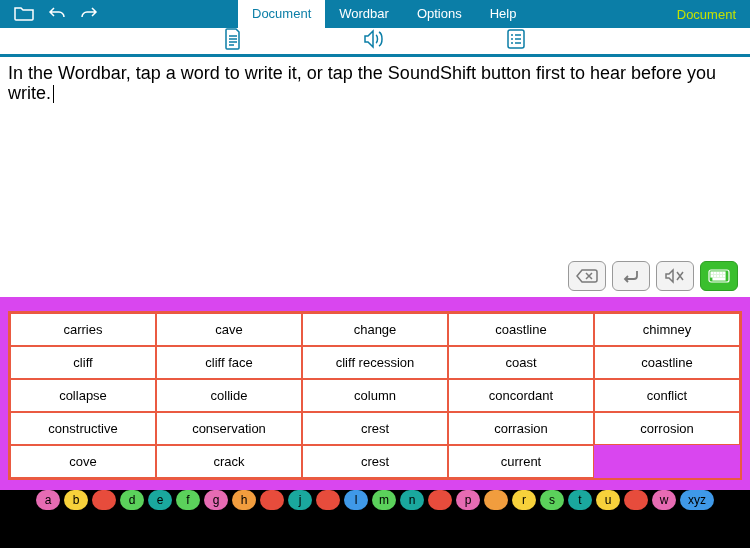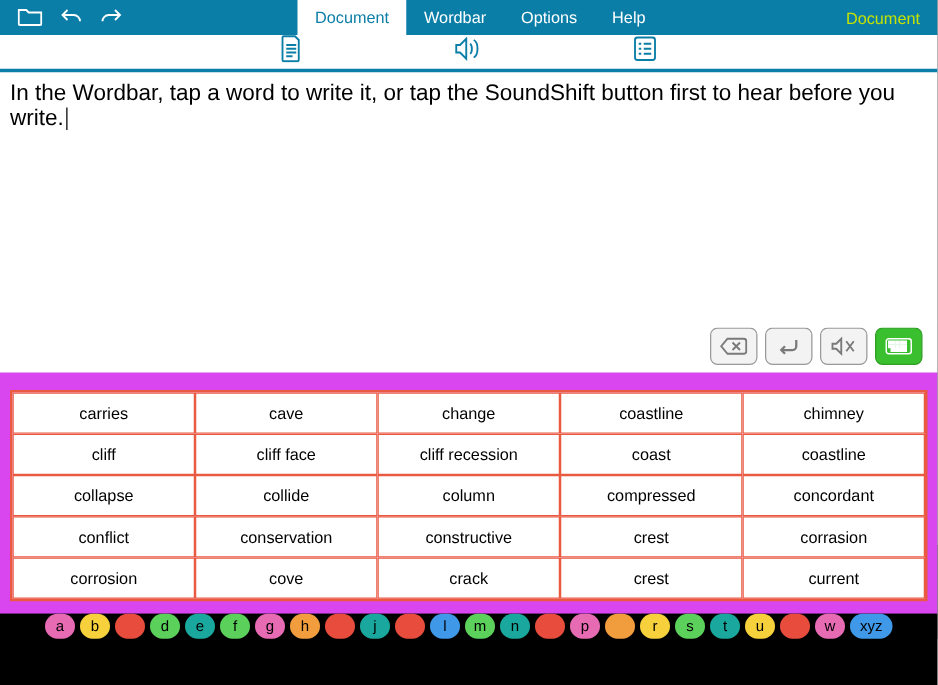--- a/index.html
+++ b/index.html
@@ -146,25 +146,24 @@
         <div class="word-cell">coastline</div>
         <div class="word-cell">chimney</div>
         <div class="word-cell">cliff</div>
         <div class="word-cell">cliff face</div>
         <div class="word-cell">cliff recession</div>
         <div class="word-cell">coast</div>
         <div class="word-cell">coastline</div>
         <div class="word-cell">collapse</div>
         <div class="word-cell">collide</div>
         <div class="word-cell">column</div>
-        <div class="word-cell">compressed</div>
         <div class="word-cell">concordant</div>
         <div class="word-cell">conflict</div>
+        <div class="word-cell">constructive</div>
         <div class="word-cell">conservation</div>
-        <div class="word-cell">constructive</div>
         <div class="word-cell">crest</div>
         <div class="word-cell">corrasion</div>
         <div class="word-cell">corrosion</div>
         <div class="word-cell">cove</div>
         <div class="word-cell">crack</div>
         <div class="word-cell">crest</div>
         <div class="word-cell">current</div>
       </div>
   </div>
 

